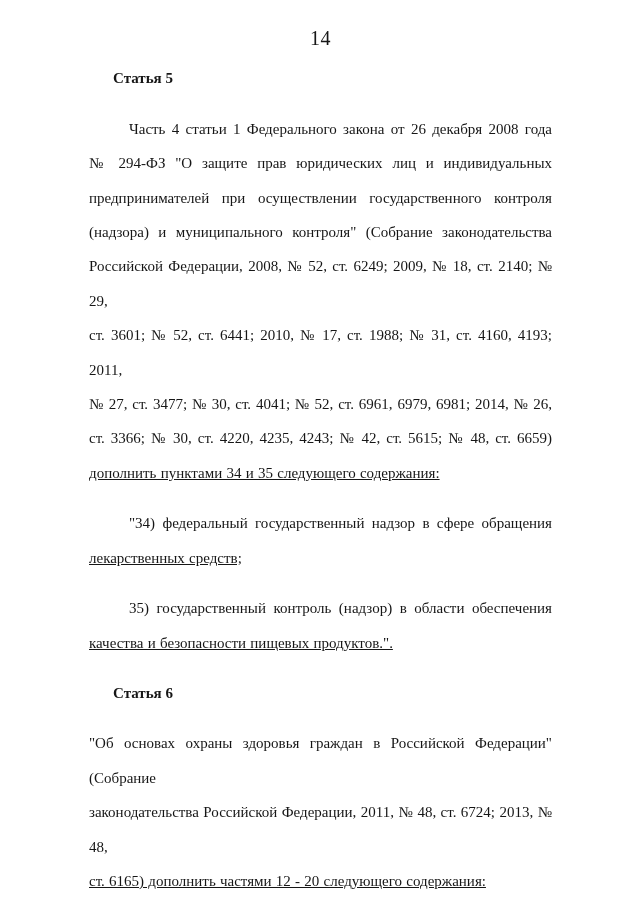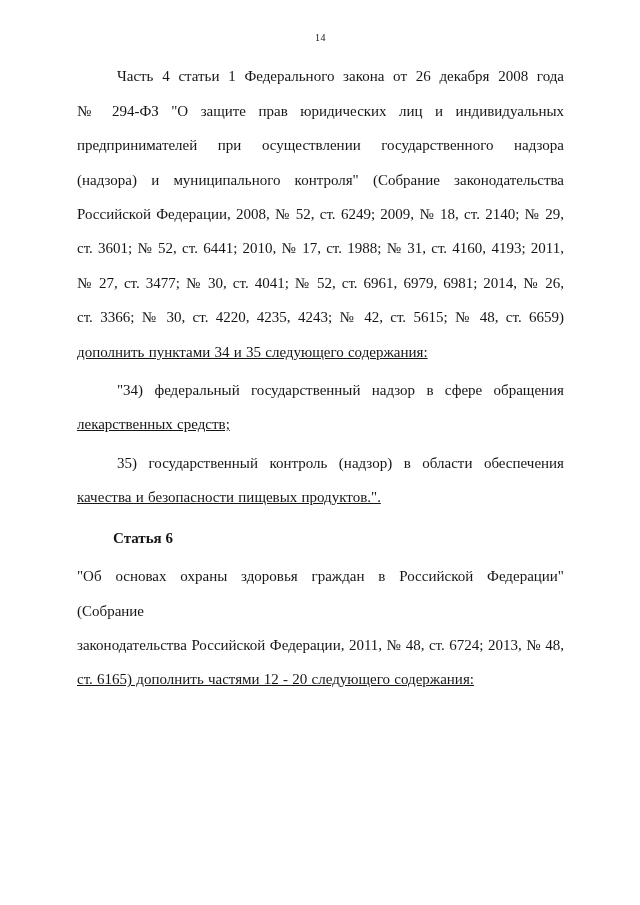--- a/index.html
+++ b/index.html
@@ -15,34 +15,34 @@
     color: #161616;
   }
   .page {
     box-sizing: border-box;
     width: 640px;
     height: 905px;
     padding: 21px 72px 0 73px;
     background: #ffffff;
   }
   .page-number-row {
-    font-size: 10px;
+    font-size: 20px;
     line-height: 34.4px;
     text-align: center;
     letter-spacing: 0.5px;
   }
   .block-heading {
     font-size: 15px;
     line-height: 34.4px;
     font-weight: 700;
     text-indent: 40px;
     margin-top: 6px;
   }
   .para {
-    margin: 4px;
+    margin: 16px;
   }
   .line {
     font-size: 15px;
     line-height: 34.4px;
     text-align: justify;
     text-align-last: justify;
     word-spacing: 0.5px;
   }
   .line.first {
     text-indent: 40px;
@@ -51,24 +51,25 @@
     text-align-last: left;
     text-decoration: underline;
   }
 </style>
 </head>
 <body>
 
 <div class="page">
   <div class="page-number-row">14</div>
   <div id="content">
+      <div class="block-heading">Статья 5</div>
       <div class="para">
         <div class="line first">Часть 4 статьи 1 Федерального закона от 26 декабря 2008 года</div>
         <div class="line">№ 294-ФЗ "О защите прав юридических лиц и индивидуальных</div>
-        <div class="line">предпринимателей при осуществлении государственного надзора</div>
+        <div class="line">предпринимателей при осуществлении государственного контроля</div>
         <div class="line">(надзора) и муниципального контроля" (Собрание законодательства</div>
         <div class="line">Российской Федерации, 2008, № 52, ст. 6249; 2009, № 18, ст. 2140; № 29,</div>
         <div class="line">ст. 3601; № 52, ст. 6441; 2010, № 17, ст. 1988; № 31, ст. 4160, 4193; 2011,</div>
         <div class="line">№ 27, ст. 3477; № 30, ст. 4041; № 52, ст. 6961, 6979, 6981; 2014, № 26,</div>
         <div class="line">ст. 3366; № 30, ст. 4220, 4235, 4243; № 42, ст. 5615; № 48, ст. 6659)</div>
         <div class="line last">дополнить пунктами 34 и 35 следующего содержания:</div>
       </div>
       <div class="para">
         <div class="line first">"34) федеральный государственный надзор в сфере обращения</div>
         <div class="line last">лекарственных средств;</div>

